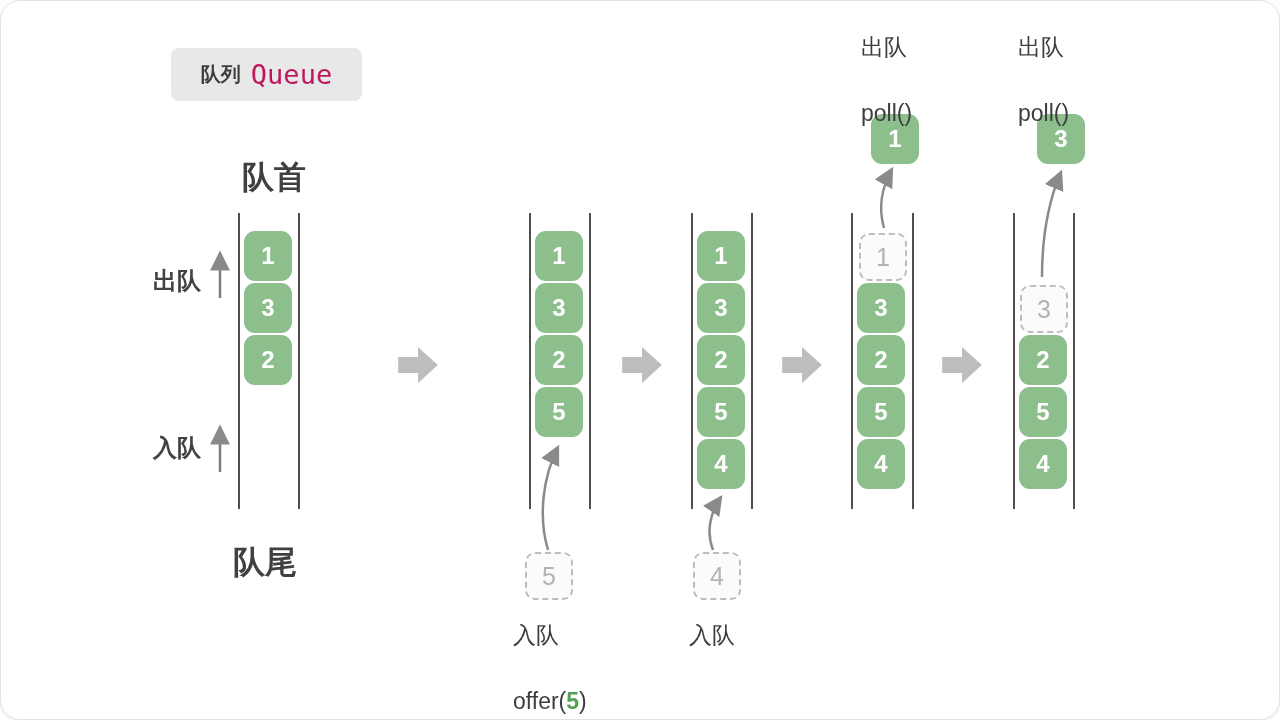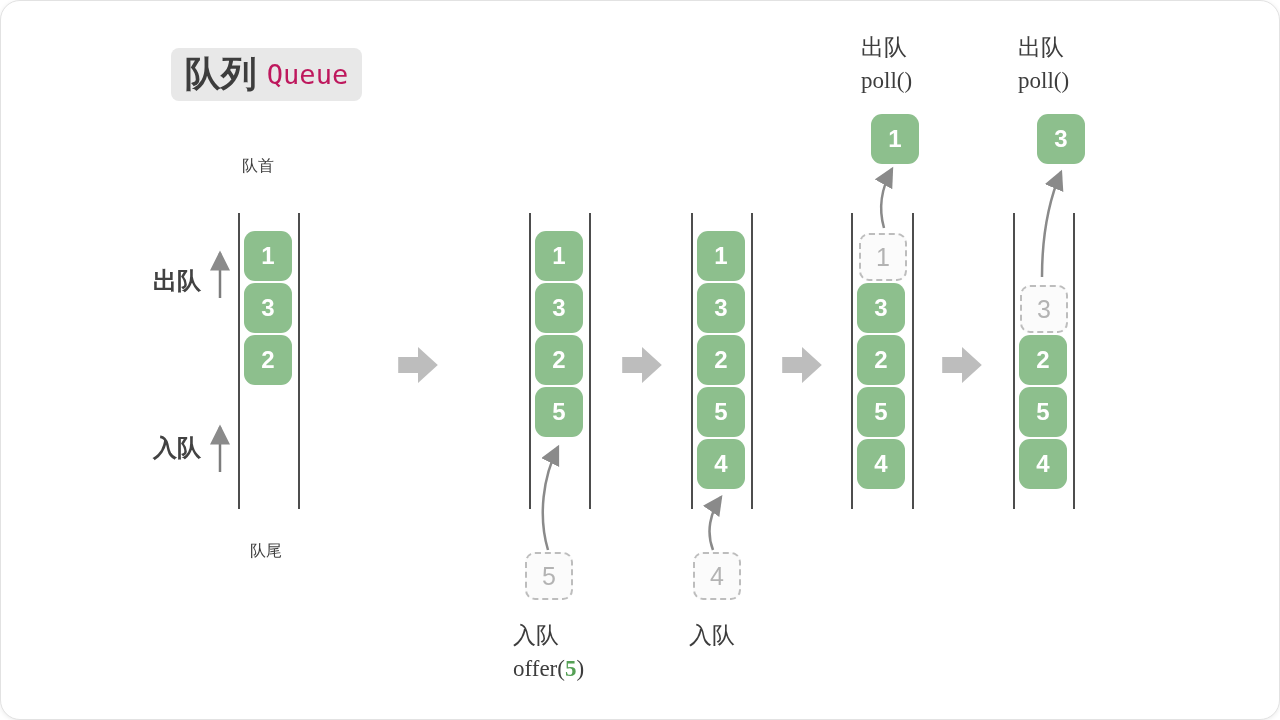--- a/index.html
+++ b/index.html
@@ -22,27 +22,27 @@
 
   .title-badge {
     left: 170px; top: 47px;
     width: 191px; height: 53px;
     background: #e8e8e8;
     border-radius: 8px;
     display: flex; align-items: center; justify-content: center;
     gap: 10px;
     color: #3d3d3d;
   }
-  .title-zh { font-size: 36px; font-weight: 700; }
+  .title-zh { font-size: 20px; font-weight: 700; }
   .title-en { font-size: 27px; font-family: "DejaVu Sans Mono", monospace; color: #be185d; }
 
   .cn-label {
     color: #404040;
-    font-size: 16px;
-    font-weight: 400;
+    font-size: 32px;
+    font-weight: 700;
     white-space: nowrap;
   }
   .op-side-label {
     color: #424242;
     font-size: 24px;
     font-weight: 700;
     white-space: nowrap;
   }
 
   .qline {
@@ -76,21 +76,22 @@
   .op-note .zh {
     display: block;
     color: #3d3d3d;
     font-size: 23px;
     font-weight: 500;
   }
   .op-note .code {
     display: block;
     color: #3d3d3d;
     font-size: 23px;
-    font-family: Liberation Serif, serif;
+    font-family: Liberation Sans, sans-serif;
+    margin-top: 32px;
   }
   .op-note .code .arg {
     color: #55a055;
     font-weight: 700;
   }
 
   .watermark {
     right: 38px; bottom: 22px;
     color: #c6c6c6;
     font-size: 17px;
@@ -133,21 +134,21 @@
     <path d="M 883 227 C 877 206 881 186 891 168" fill="none" stroke="#8a8a8a" stroke-width="2.5" marker-end="url(#ah)"></path>
     <path d="M 1041 276 C 1041 235 1048 199 1060 171" fill="none" stroke="#8a8a8a" stroke-width="2.5" marker-end="url(#ah)"></path>
   </svg>
 
   <div class="abs title-badge">
     <span class="title-zh">队列</span>
     <span class="title-en">Queue</span>
   </div>
 
   <div class="abs cn-label" style="left:241px; top:155px;">队首</div>
-  <div class="abs cn-label" style="left:249px; top:540px;">队尾</div>
+  <div class="abs cn-label" style="left:232px; top:540px;">队尾</div>
 
   <div class="abs op-side-label" style="left:152px; top:264px;">出队</div>
   <div class="abs op-side-label" style="left:152px; top:431px;">入队</div>
 
   <div class="abs qline" style="left:237px;"></div>
   <div class="abs qline" style="left:297px;"></div>
   <div class="abs cell" style="left:243px; top:230px;">1</div>
   <div class="abs cell" style="left:243px; top:282px;">3</div>
   <div class="abs cell" style="left:243px; top:334px;">2</div>
 

